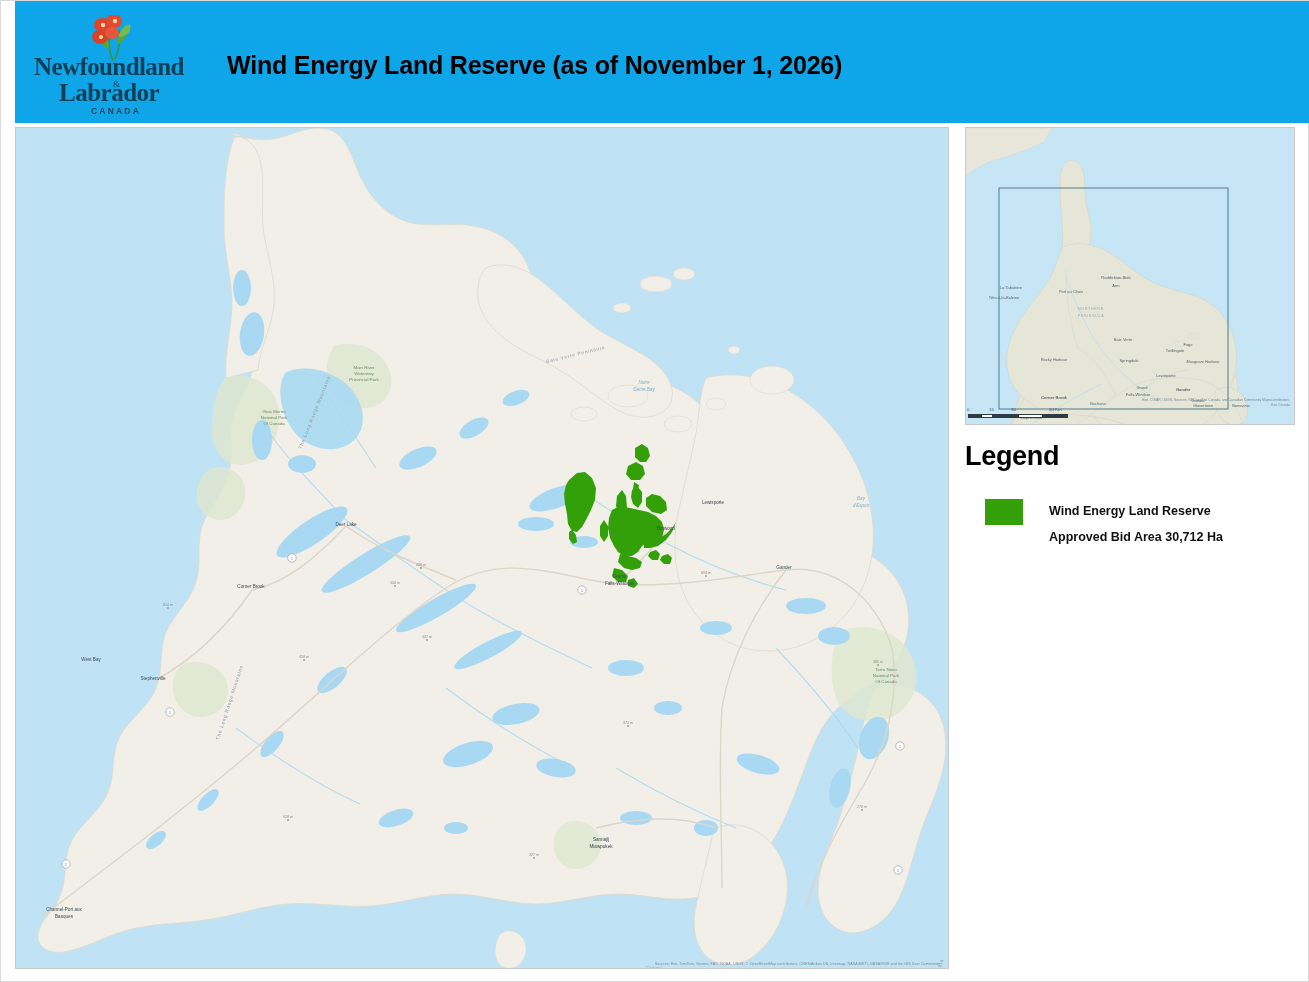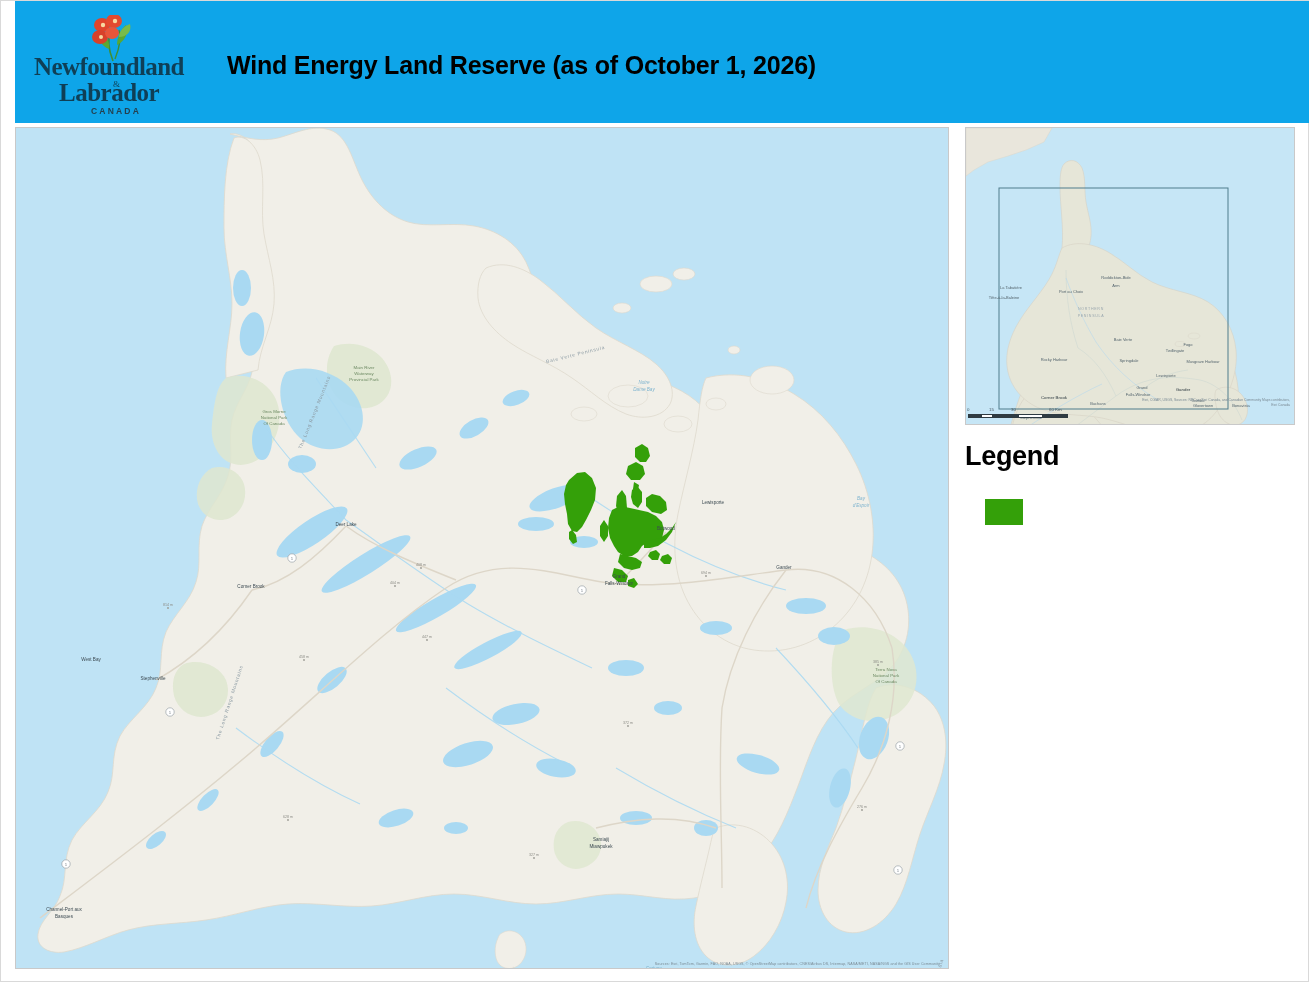--- a/index.html
+++ b/index.html
@@ -75,21 +75,21 @@
           <circle cx="86" cy="6" r="2.2" fill="#f7d9a0"></circle>
           <circle cx="72" cy="22" r="2.0" fill="#f7d9a0"></circle>
         </g>
         <text x="5" y="60" font-family="'Liberation Serif',serif" font-size="25" font-weight="bold" fill="#0f3f56" letter-spacing="-0.6">Newfoundland</text>
         <text x="84" y="72" font-family="'Liberation Serif',serif" font-size="9" fill="#0f3f56">&amp;</text>
         <text x="30" y="86" font-family="'Liberation Serif',serif" font-size="25" font-weight="bold" fill="#0f3f56" letter-spacing="-0.5">Labrador</text>
         <text x="62" y="99" font-family="'Liberation Sans',sans-serif" font-size="8.5" font-weight="bold" fill="#25404f" letter-spacing="2.2">CANADA</text>
       </svg>
     </div>
 
-    <div id="map-title">Wind Energy Land Reserve (as of October 1, 2026)</div>
+    <div id="map-title">Wind Energy Land Reserve (as of November 1, 2026)</div>
   </div>
 
   <div id="main-map">
     <svg width="932" height="840" viewBox="0 0 932 840" xmlns="http://www.w3.org/2000/svg">
       <defs>
         <clipPath id="mclip">
             <rect x="0" y="0" width="932" height="840"></rect>
           </clipPath>
       </defs>
       <g clip-path="url(#mclip)">
@@ -541,16 +541,20 @@
         <i style="left:50px;width:25px;background:#ffffff;border:.4px solid #2f3b42;box-sizing:border-box"></i>
         <i style="left:75px;width:25px;background:#2f3b42"></i>
       </span>
     </div>
   </div>
 
   <div id="legend">
     <div id="legend-title">Legend</div>
     <div id="legend-row">
       <div id="legend-swatch" style="background: rgb(52, 160, 9);"></div>
+      <div id="legend-text">
+        <div>Wind Energy Land Reserve</div>
+        <div>Approved Bid Area 30,712 Ha</div>
+      </div>
     </div>
   </div>
 
 </div>
 
 </body></html>

